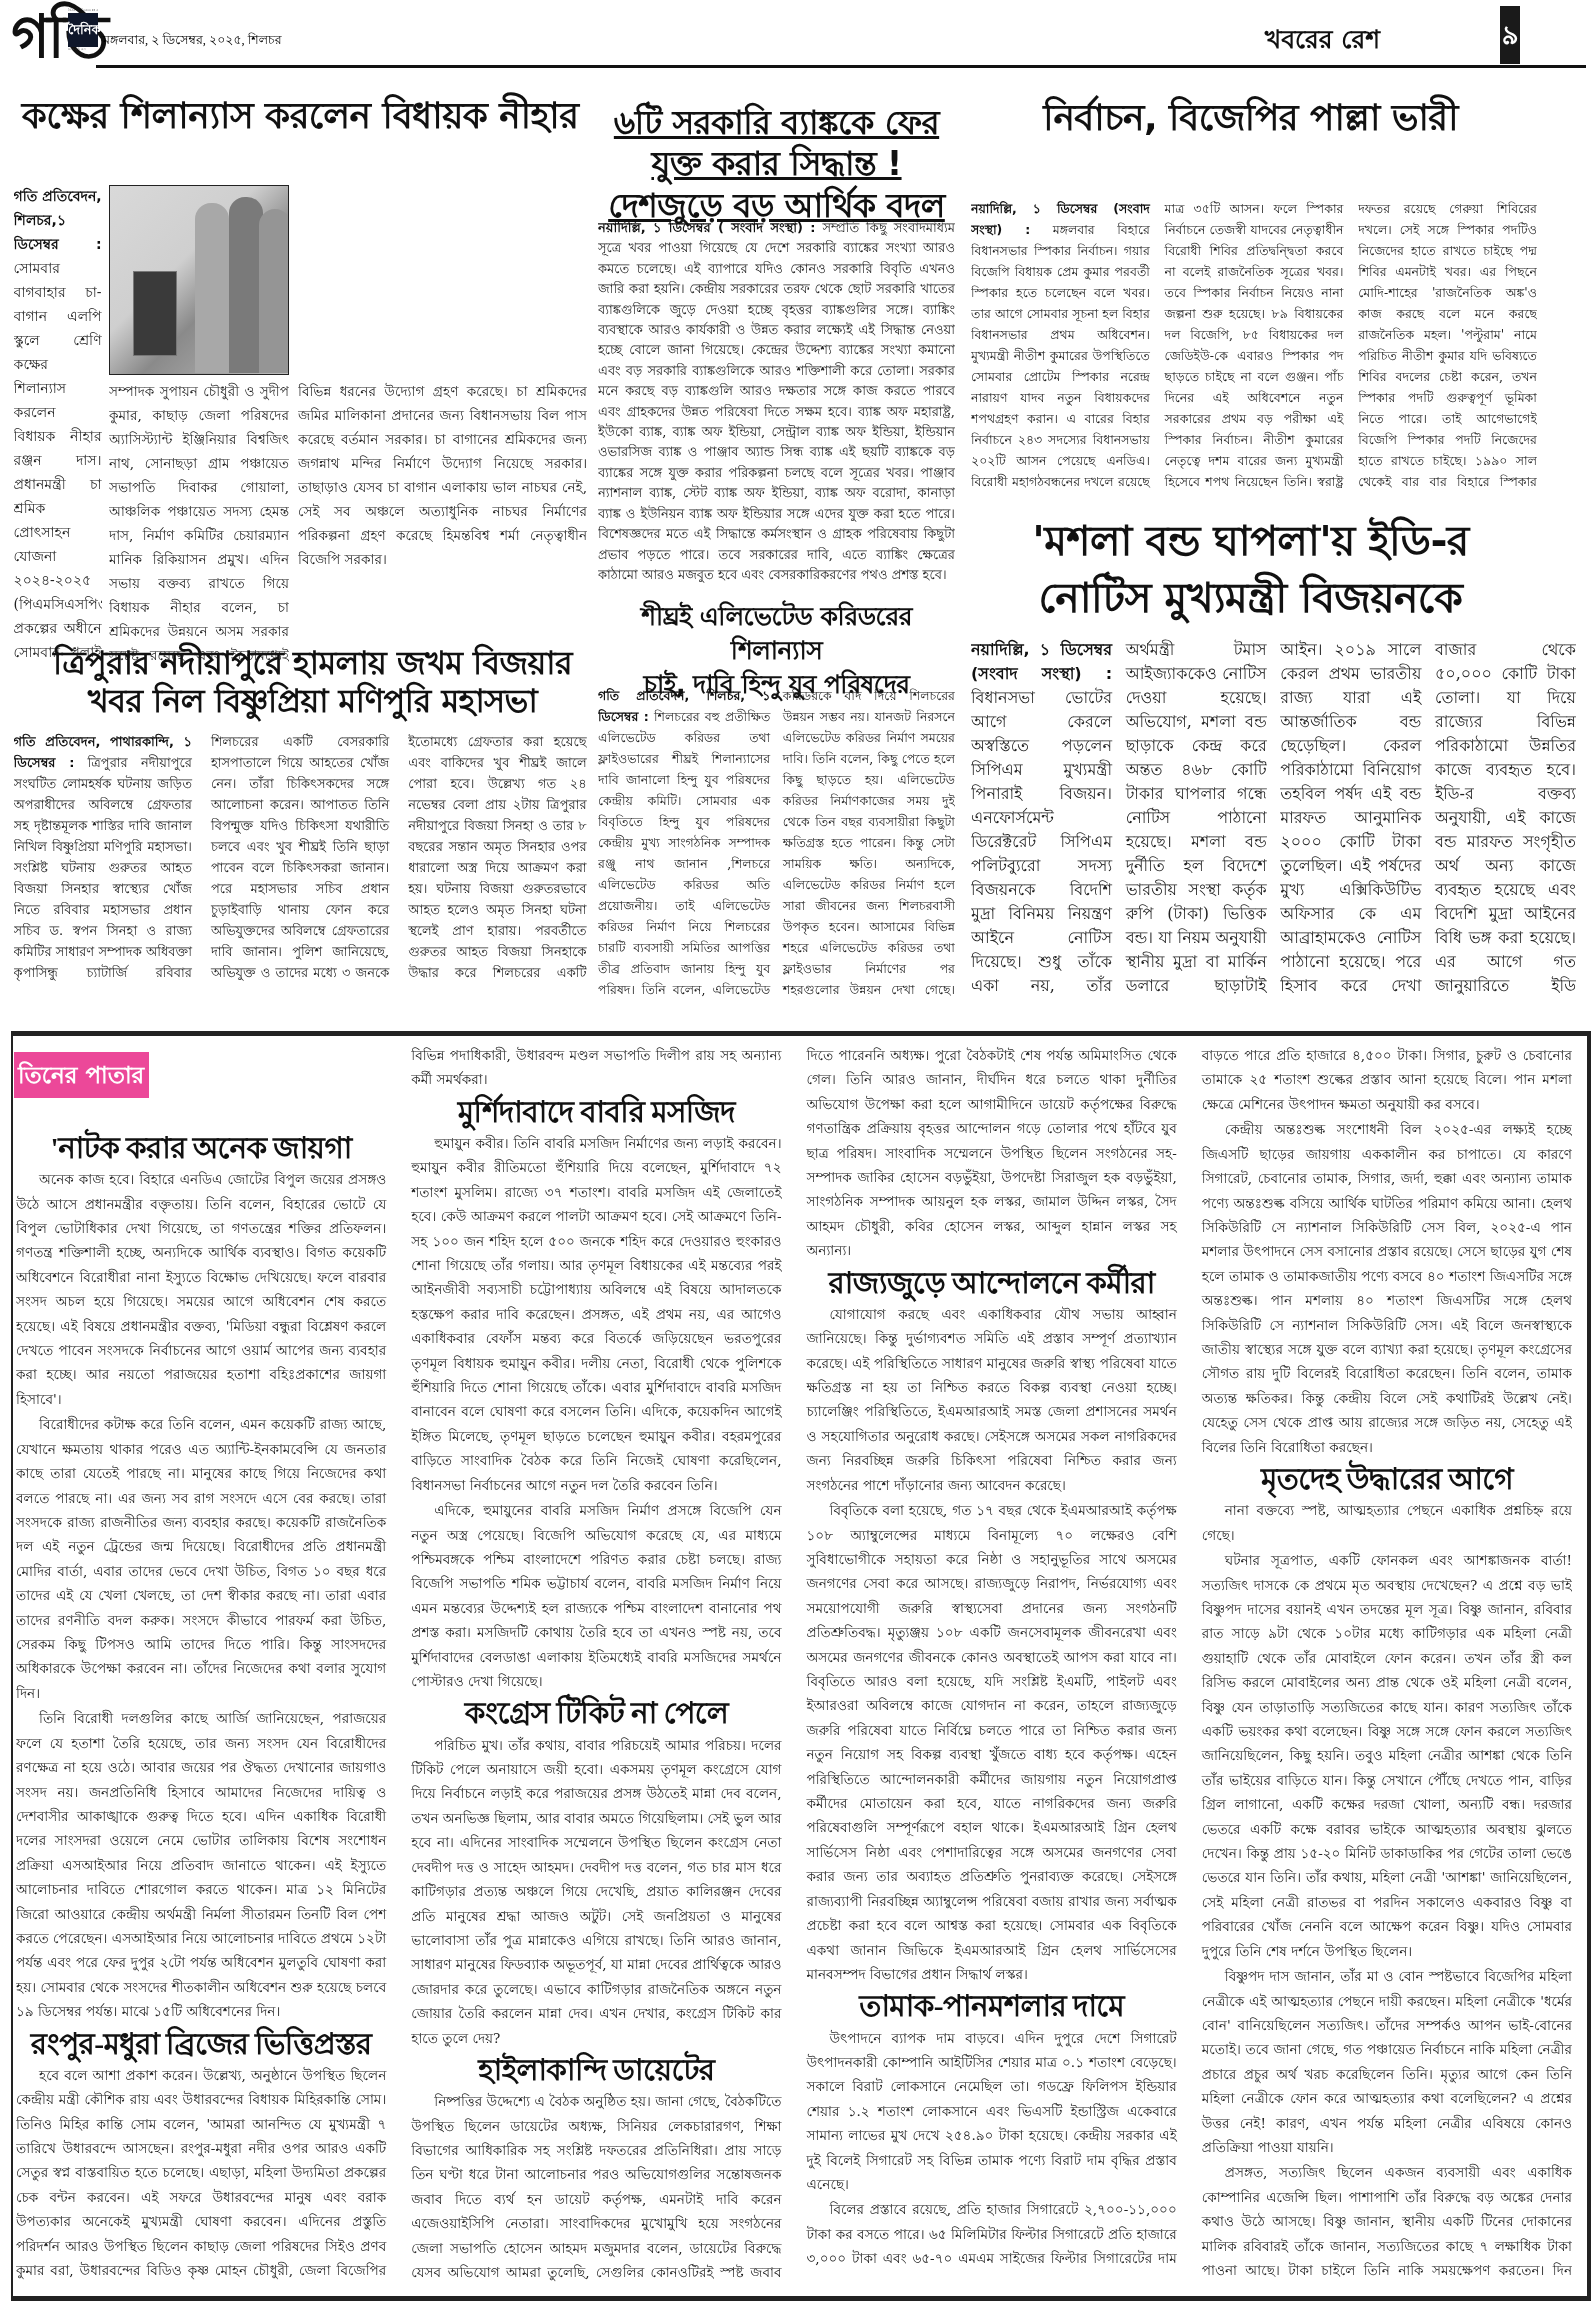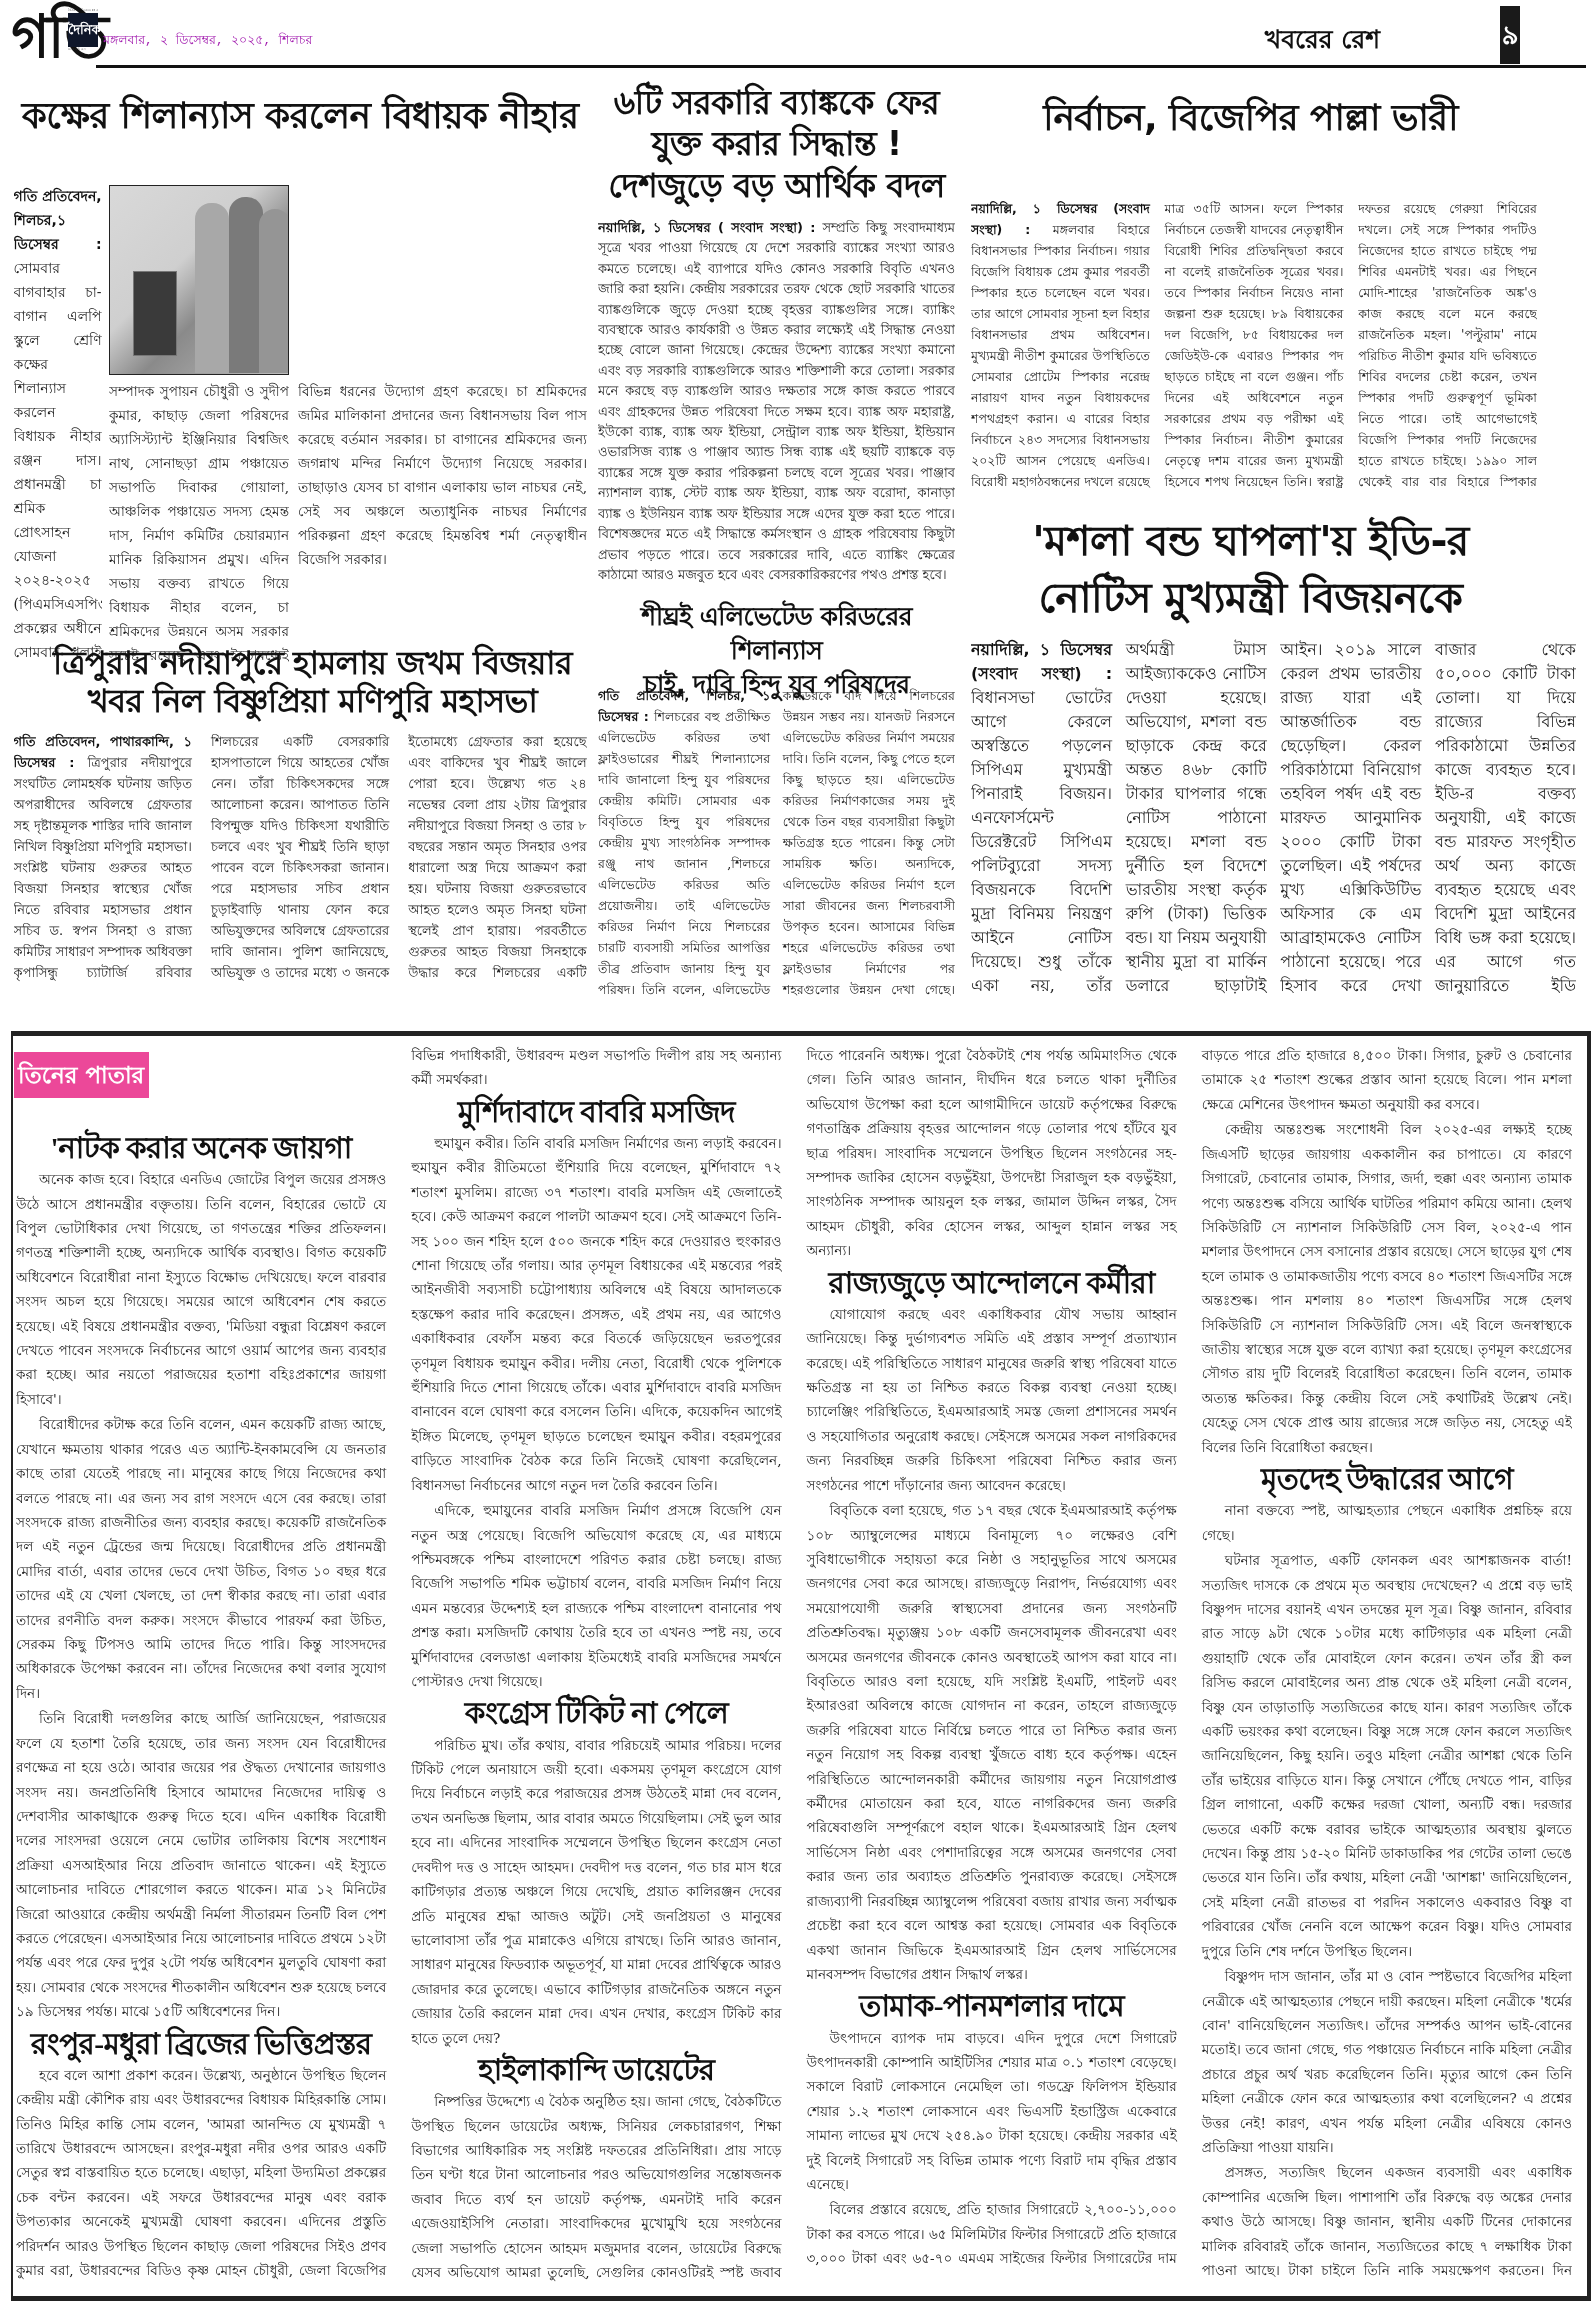--- a/index.html
+++ b/index.html
@@ -20,21 +20,21 @@
 </head>
 <body>
 
 <div class="abs" style="left:0;top:0;width:1592px;height:74px;">
   <div class="abs" style="left:11.3px;top:3.4px;font-family:'DejaVu Sans',sans-serif;font-weight:bold;font-size:59px;line-height:68px;color:#111;letter-spacing:-2.3px;">গতি</div>
   <div class="abs" style="left:68px;top:8px;width:29.5px;height:67px;">
     <div style="font-family:'DejaVu Sans',sans-serif;font-size:2.8px;line-height:4.5px;color:#111;white-space:nowrap;overflow:hidden;">দৈনিক ও প্রতিবেদনে ৫৫ বছর</div>
     <div style="background:#0f172a;color:#fff;font-family:'DejaVu Sans',sans-serif;font-weight:bold;font-size:13px;line-height:34px;height:34px;text-align:center;">দৈনিক</div>
     <div style="font-family:'DejaVu Sans',sans-serif;font-size:2.8px;line-height:4.5px;color:#333;white-space:nowrap;overflow:hidden;">ওয়েব ও ই-মেল</div>
   </div>
-  <div class="abs" style="left:103px;top:31px;font-family:Liberation Mono, monospace;font-size:12.5px;color:#a21caf;">মঙ্গলবার, ২ ডিসেম্বর, ২০২৫, শিলচর</div>
+  <div class="abs" style="left:103px;top:31px;font-family:Liberation Serif, serif;font-size:12.5px;color:#000000;">মঙ্গলবার, ২ ডিসেম্বর, ২০২৫, শিলচর</div>
   <div class="abs hr-thick" style="left:96px;top:65px;width:1490px;height:2.8px;"></div>
   <div class="abs" style="left:1261px;top:20.4px;width:119px;text-align:right;font-family:'DejaVu Sans',sans-serif;font-size:25px;font-weight:bold;color:#111;">খবরের রেশ</div>
   <div class="abs" style="left:1500px;top:5.7px;width:20.4px;height:58px;background:#1a1a1a;color:#fff;font-family:'DejaVu Sans',sans-serif;font-weight:bold;font-size:26px;line-height:58px;text-align:center;">৯</div>
 </div>
 
 <div class="abs" style="left:13.6px;top:95px;width:573px;">
   <div class="hl" style="font-size:36px;">
     <div>কক্ষের  শিলান্যাস করলেন বিধায়ক নীহার</div>
   </div>
 </div>
@@ -57,21 +57,21 @@
 </div>
 
 <div class="abs hl" style="left:26px;top:645px;width:573px;font-size:32px;">
   <div>ত্রিপুরার নদীয়াপুরে হামলায় জখম বিজয়ার</div>
   <div>খবর নিল বিষ্ণুপ্রিয়া মণিপুরি মহাসভা</div>
 </div>
 <div class="abs body-txt cols3" style="left:13.6px;top:731px;width:573px;height:271px;overflow:hidden;font-size:13px;line-height:21px;">
   <p class="noind"><span class="dateline">গতি প্রতিবেদন, পাথারকান্দি, ১ ডিসেম্বর :</span> <span>ত্রিপুরার নদীয়াপুরে সংঘটিত লোমহর্ষক ঘটনায় জড়িত অপরাধীদের অবিলম্বে গ্রেফতার সহ দৃষ্টান্তমূলক শাস্তির দাবি জানাল নিখিল বিষ্ণুপ্রিয়া মণিপুরি মহাসভা। সংশ্লিষ্ট ঘটনায় গুরুতর আহত বিজয়া সিনহার স্বাস্থ্যের খোঁজ নিতে রবিবার মহাসভার প্রধান সচিব ড. স্বপন সিনহা ও রাজ্য কমিটির সাধারণ সম্পাদক অধিবক্তা কৃপাসিন্ধু চ্যাটার্জি রবিবার শিলচরের একটি বেসরকারি হাসপাতালে গিয়ে আহতের খোঁজ নেন। তাঁরা চিকিৎসকদের সঙ্গে আলোচনা করেন। আপাতত তিনি বিপন্মুক্ত যদিও চিকিৎসা যথারীতি চলবে এবং খুব শীঘ্রই তিনি ছাড়া পাবেন বলে চিকিৎসকরা জানান। পরে মহাসভার সচিব প্রধান চুড়াইবাড়ি থানায় ফোন করে অভিযুক্তদের অবিলম্বে গ্রেফতারের দাবি জানান। পুলিশ জানিয়েছে, অভিযুক্ত ও তাদের মধ্যে ৩ জনকে ইতোমধ্যে গ্রেফতার করা হয়েছে এবং বাকিদের খুব শীঘ্রই জালে পোরা হবে। উল্লেখ্য গত ২৪ নভেম্বর বেলা প্রায় ২টায় ত্রিপুরার নদীয়াপুরে বিজয়া সিনহা ও তার ৮ বছরের সন্তান অমৃত সিনহার ওপর ধারালো অস্ত্র দিয়ে আক্রমণ করা হয়। ঘটনায় বিজয়া গুরুতরভাবে আহত হলেও অমৃত সিনহা ঘটনা স্থলেই প্রাণ হারায়। পরবর্তীতে গুরুতর আহত বিজয়া সিনহাকে উদ্ধার করে শিলচরের একটি বেসরকারি নার্সিংহোমে ভর্তি করা হয়।</span></p>
 </div>
 
-<div class="abs hl" style="left:598px;top:82px;width:357px;font-size:33px;line-height:1.25;">
+<div class="abs hl" style="left:598px;top:102px;width:357px;font-size:33px;line-height:1.25;text-decoration:underline;">
   <div>৬টি সরকারি ব্যাঙ্ককে ফের</div>
   <div>যুক্ত করার সিদ্ধান্ত !</div>
   <div>দেশজুড়ে বড় আর্থিক বদল</div>
 </div>
 <div class="abs body-txt" style="left:598px;top:218px;width:357px;height:371px;overflow:hidden;font-size:13px;line-height:20.4px;">
   <p class="noind"><span class="dateline">নয়াদিল্লি, ১ ডিসেম্বর ( সংবাদ সংস্থা) :</span> <span>সম্প্রতি কিছু সংবাদমাধ্যম সূত্রে খবর পাওয়া গিয়েছে যে দেশে সরকারি ব্যাঙ্কের সংখ্যা আরও কমতে চলেছে। এই ব্যাপারে যদিও কোনও সরকারি বিবৃতি এখনও জারি করা হয়নি। কেন্দ্রীয় সরকারের তরফ থেকে ছোট সরকারি খাতের ব্যাঙ্কগুলিকে জুড়ে দেওয়া হচ্ছে বৃহত্তর ব্যাঙ্কগুলির সঙ্গে। ব্যাঙ্কিং ব্যবস্থাকে আরও কার্যকারী ও উন্নত করার লক্ষ্যেই এই সিদ্ধান্ত নেওয়া হচ্ছে বোলে জানা গিয়েছে। কেন্দ্রের উদ্দেশ্য ব্যাঙ্কের সংখ্যা কমানো এবং বড় সরকারি ব্যাঙ্কগুলিকে আরও শক্তিশালী করে তোলা। সরকার মনে করছে বড় ব্যাঙ্কগুলি আরও দক্ষতার সঙ্গে কাজ করতে পারবে এবং গ্রাহকদের উন্নত পরিষেবা দিতে সক্ষম হবে। ব্যাঙ্ক অফ মহারাষ্ট্র, ইউকো ব্যাঙ্ক, ব্যাঙ্ক অফ ইন্ডিয়া, সেন্ট্রাল ব্যাঙ্ক অফ ইন্ডিয়া, ইন্ডিয়ান ওভারসিজ ব্যাঙ্ক ও পাঞ্জাব অ্যান্ড সিন্ধ ব্যাঙ্ক এই ছয়টি ব্যাঙ্ককে বড় ব্যাঙ্কের সঙ্গে যুক্ত করার পরিকল্পনা চলছে বলে সূত্রের খবর। পাঞ্জাব ন্যাশনাল ব্যাঙ্ক, স্টেট ব্যাঙ্ক অফ ইন্ডিয়া, ব্যাঙ্ক অফ বরোদা, কানাড়া ব্যাঙ্ক ও ইউনিয়ন ব্যাঙ্ক অফ ইন্ডিয়ার সঙ্গে এদের যুক্ত করা হতে পারে। বিশেষজ্ঞদের মতে এই সিদ্ধান্তে কর্মসংস্থান ও গ্রাহক পরিষেবায় কিছুটা প্রভাব পড়তে পারে। তবে সরকারের দাবি, এতে ব্যাঙ্কিং ক্ষেত্রের কাঠামো আরও মজবুত হবে এবং বেসরকারিকরণের পথও প্রশস্ত হবে।</span></p>
 </div>
 
 <div class="abs hl" style="left:598px;top:600px;width:357px;font-size:25px;line-height:1.35;">
   <div>শীঘ্রই এলিভেটেড করিডরের শিলান্যাস</div>

